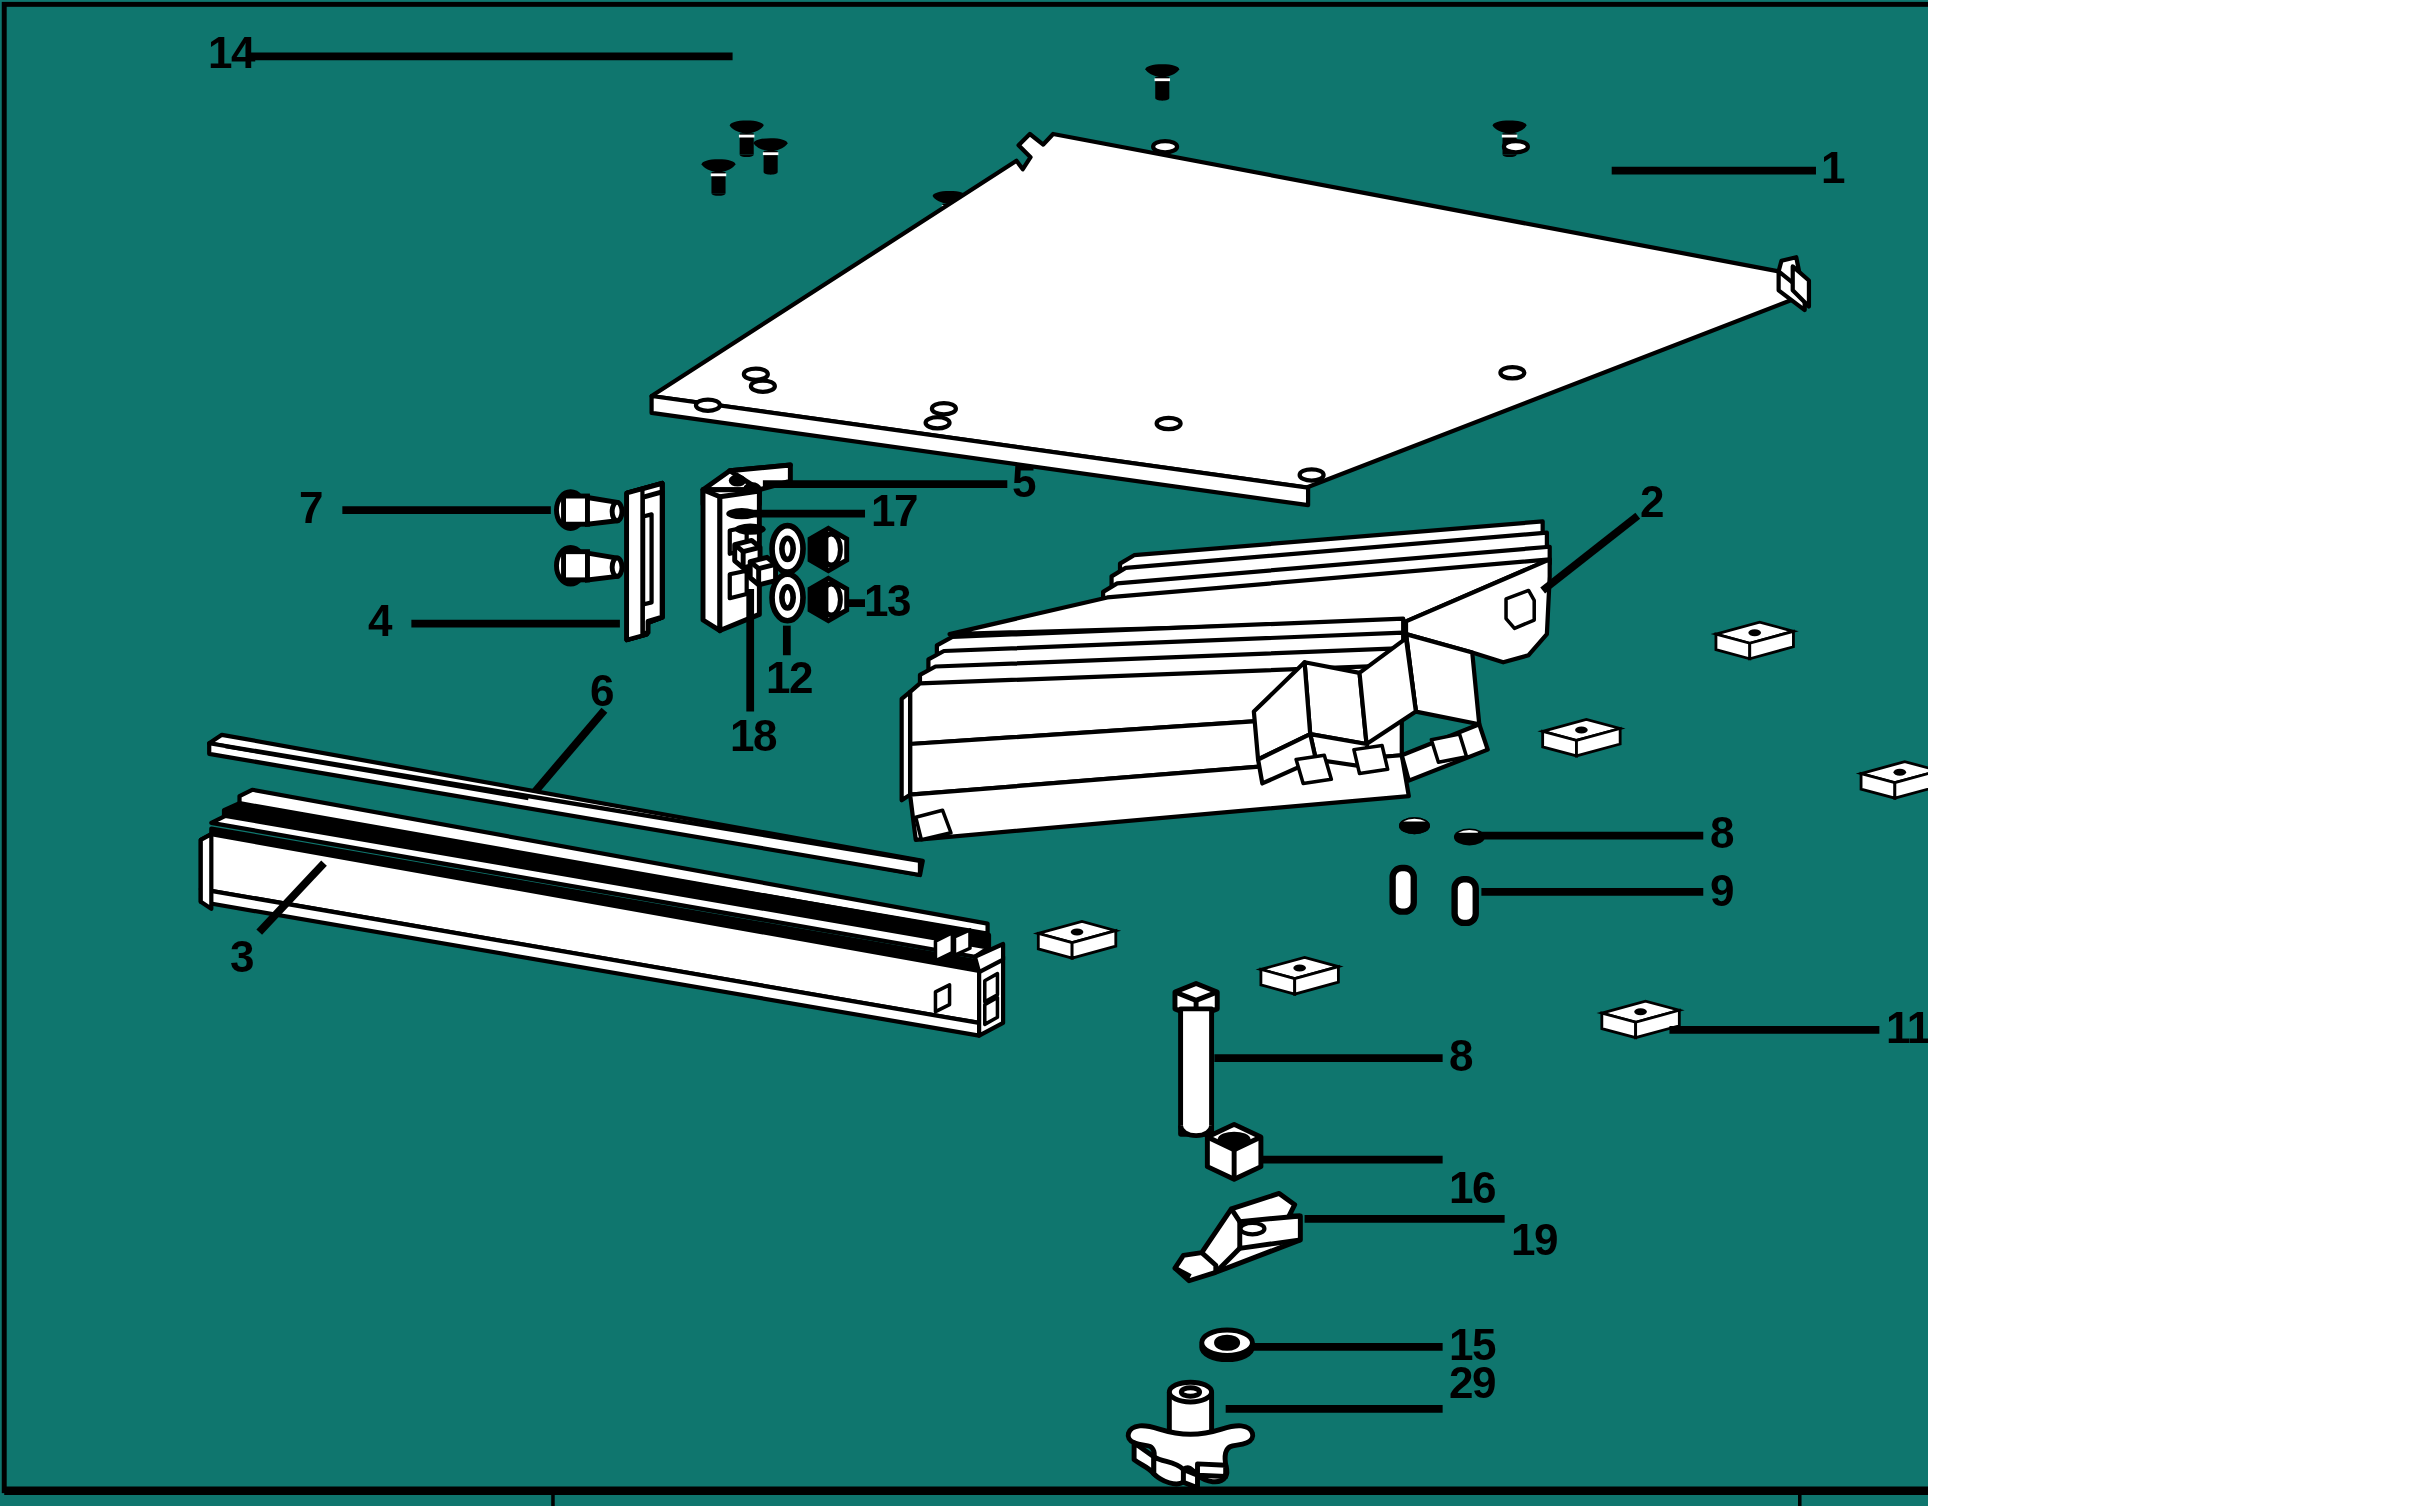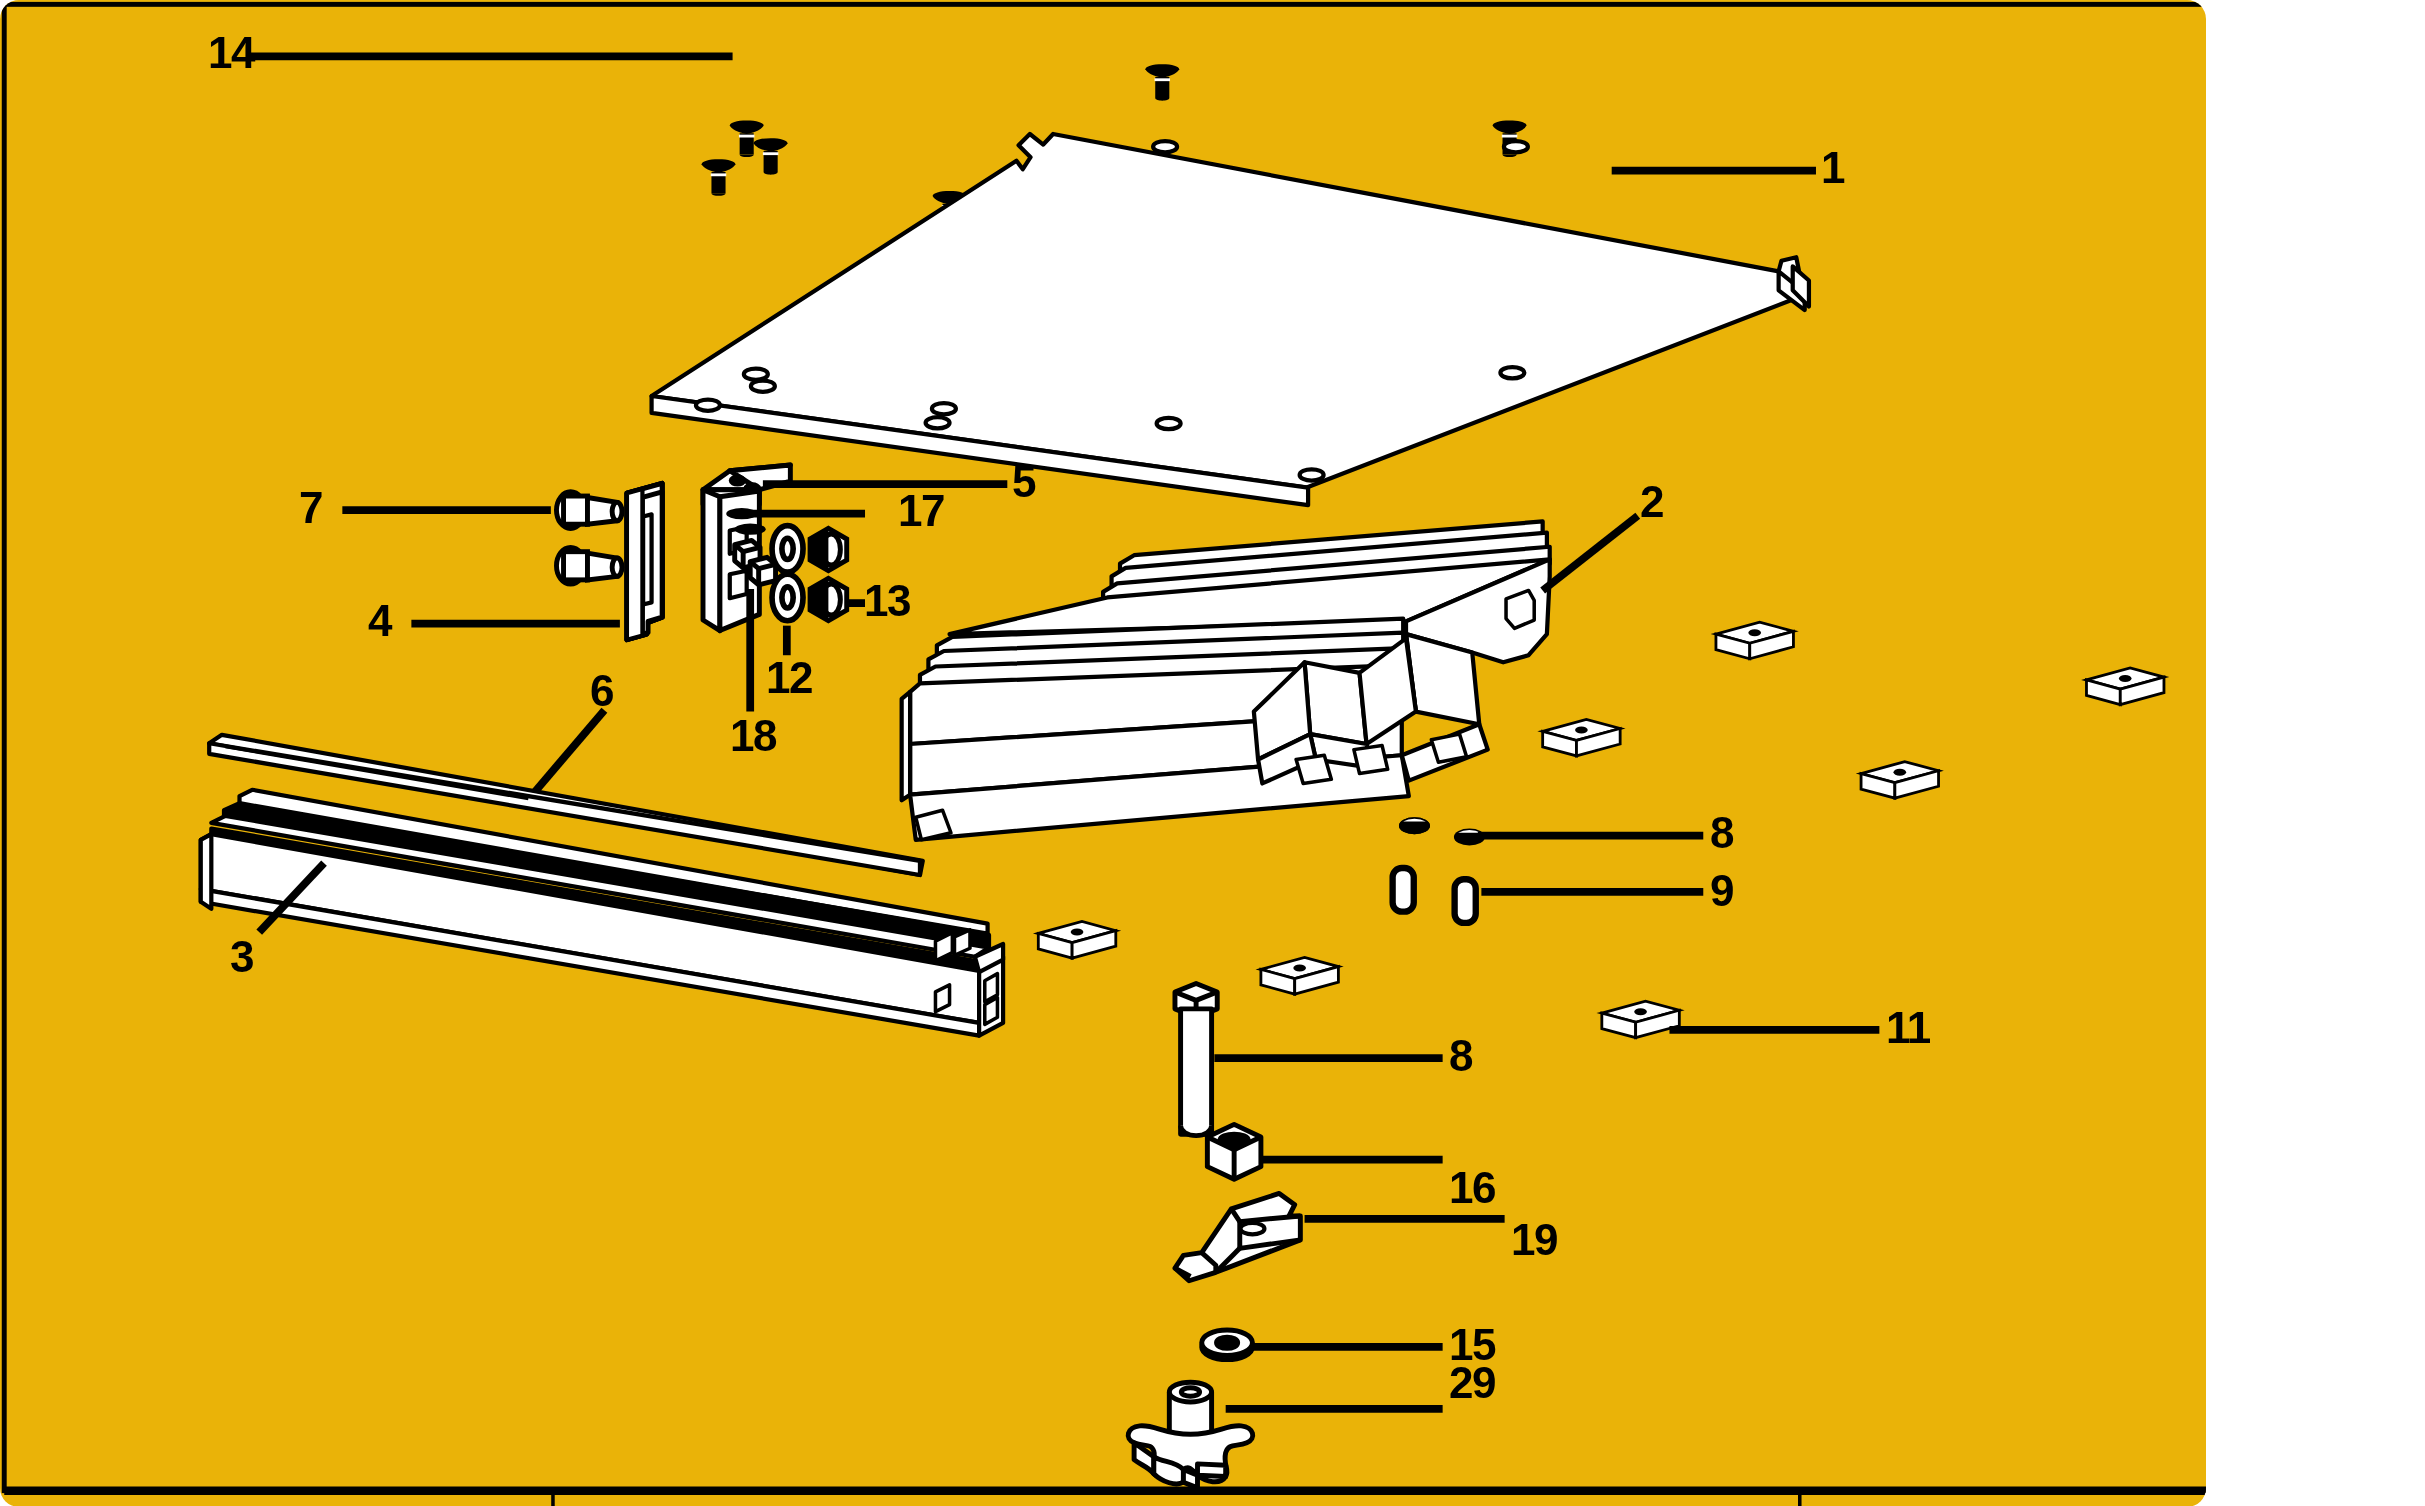--- a/index.html
+++ b/index.html
@@ -1,23 +1,22 @@
 <!DOCTYPE html>
 <html style="font-size:11.3px"><head>
 <meta charset="utf-8">
 <title>Exploded Parts Diagram</title>
 <style>
   html,body{margin:0;padding:0;background:#ffffff;}
   body{font-family:"Liberation Sans",sans-serif;}
   #stage{
     position:relative;
-    width:2206px;height:1507px;
-    background:#eab308;
+    width:1928px;height:1507px;
+    background:#0f766e;
     overflow:hidden;
-    border-radius:19px;
   }
   #stage svg{position:absolute;left:0;top:0;width:2426px;height:1507px;}
   .lbl{
     position:absolute;
     font-family:"Liberation Sans",sans-serif;
     font-weight:bold;
     font-size:44px;
     line-height:1;
     color:#000000;
     letter-spacing:-1.4px;
@@ -353,21 +352,21 @@
       <line x1="1852" y1="1730" x2="2136" y2="1730"></line>
       <line x1="1778" y1="1912" x2="2048" y2="1912"></line>
       <line x1="1740" y1="2000" x2="2048" y2="2000"></line>
     </g>
   </svg>
 
   <div class="lbl" style="left:208px; top:31px;">14</div>
   <div class="lbl" style="left:1821px; top:146px;">1</div>
   <div class="lbl" style="left:299px; top:486px;">7</div>
   <div class="lbl" style="left:1012px; top:460px;">5</div>
-  <div class="lbl" style="left:898px; top:489px;">17</div>
+  <div class="lbl" style="left:871px; top:489px;">17</div>
   <div class="lbl" style="left:1640px; top:480px;">2</div>
   <div class="lbl" style="left:368px; top:599px;">4</div>
   <div class="lbl" style="left:864px; top:579px;">13</div>
   <div class="lbl" style="left:766px; top:656px;">12</div>
   <div class="lbl" style="left:730px; top:714px;">18</div>
   <div class="lbl" style="left:590px; top:669px;">6</div>
   <div class="lbl" style="left:230px; top:935px;">3</div>
   <div class="lbl" style="left:1710px; top:811px;">8</div>
   <div class="lbl" style="left:1710px; top:869px;">9</div>
   <div class="lbl" style="left:1886px; top:1006px;">11</div>

